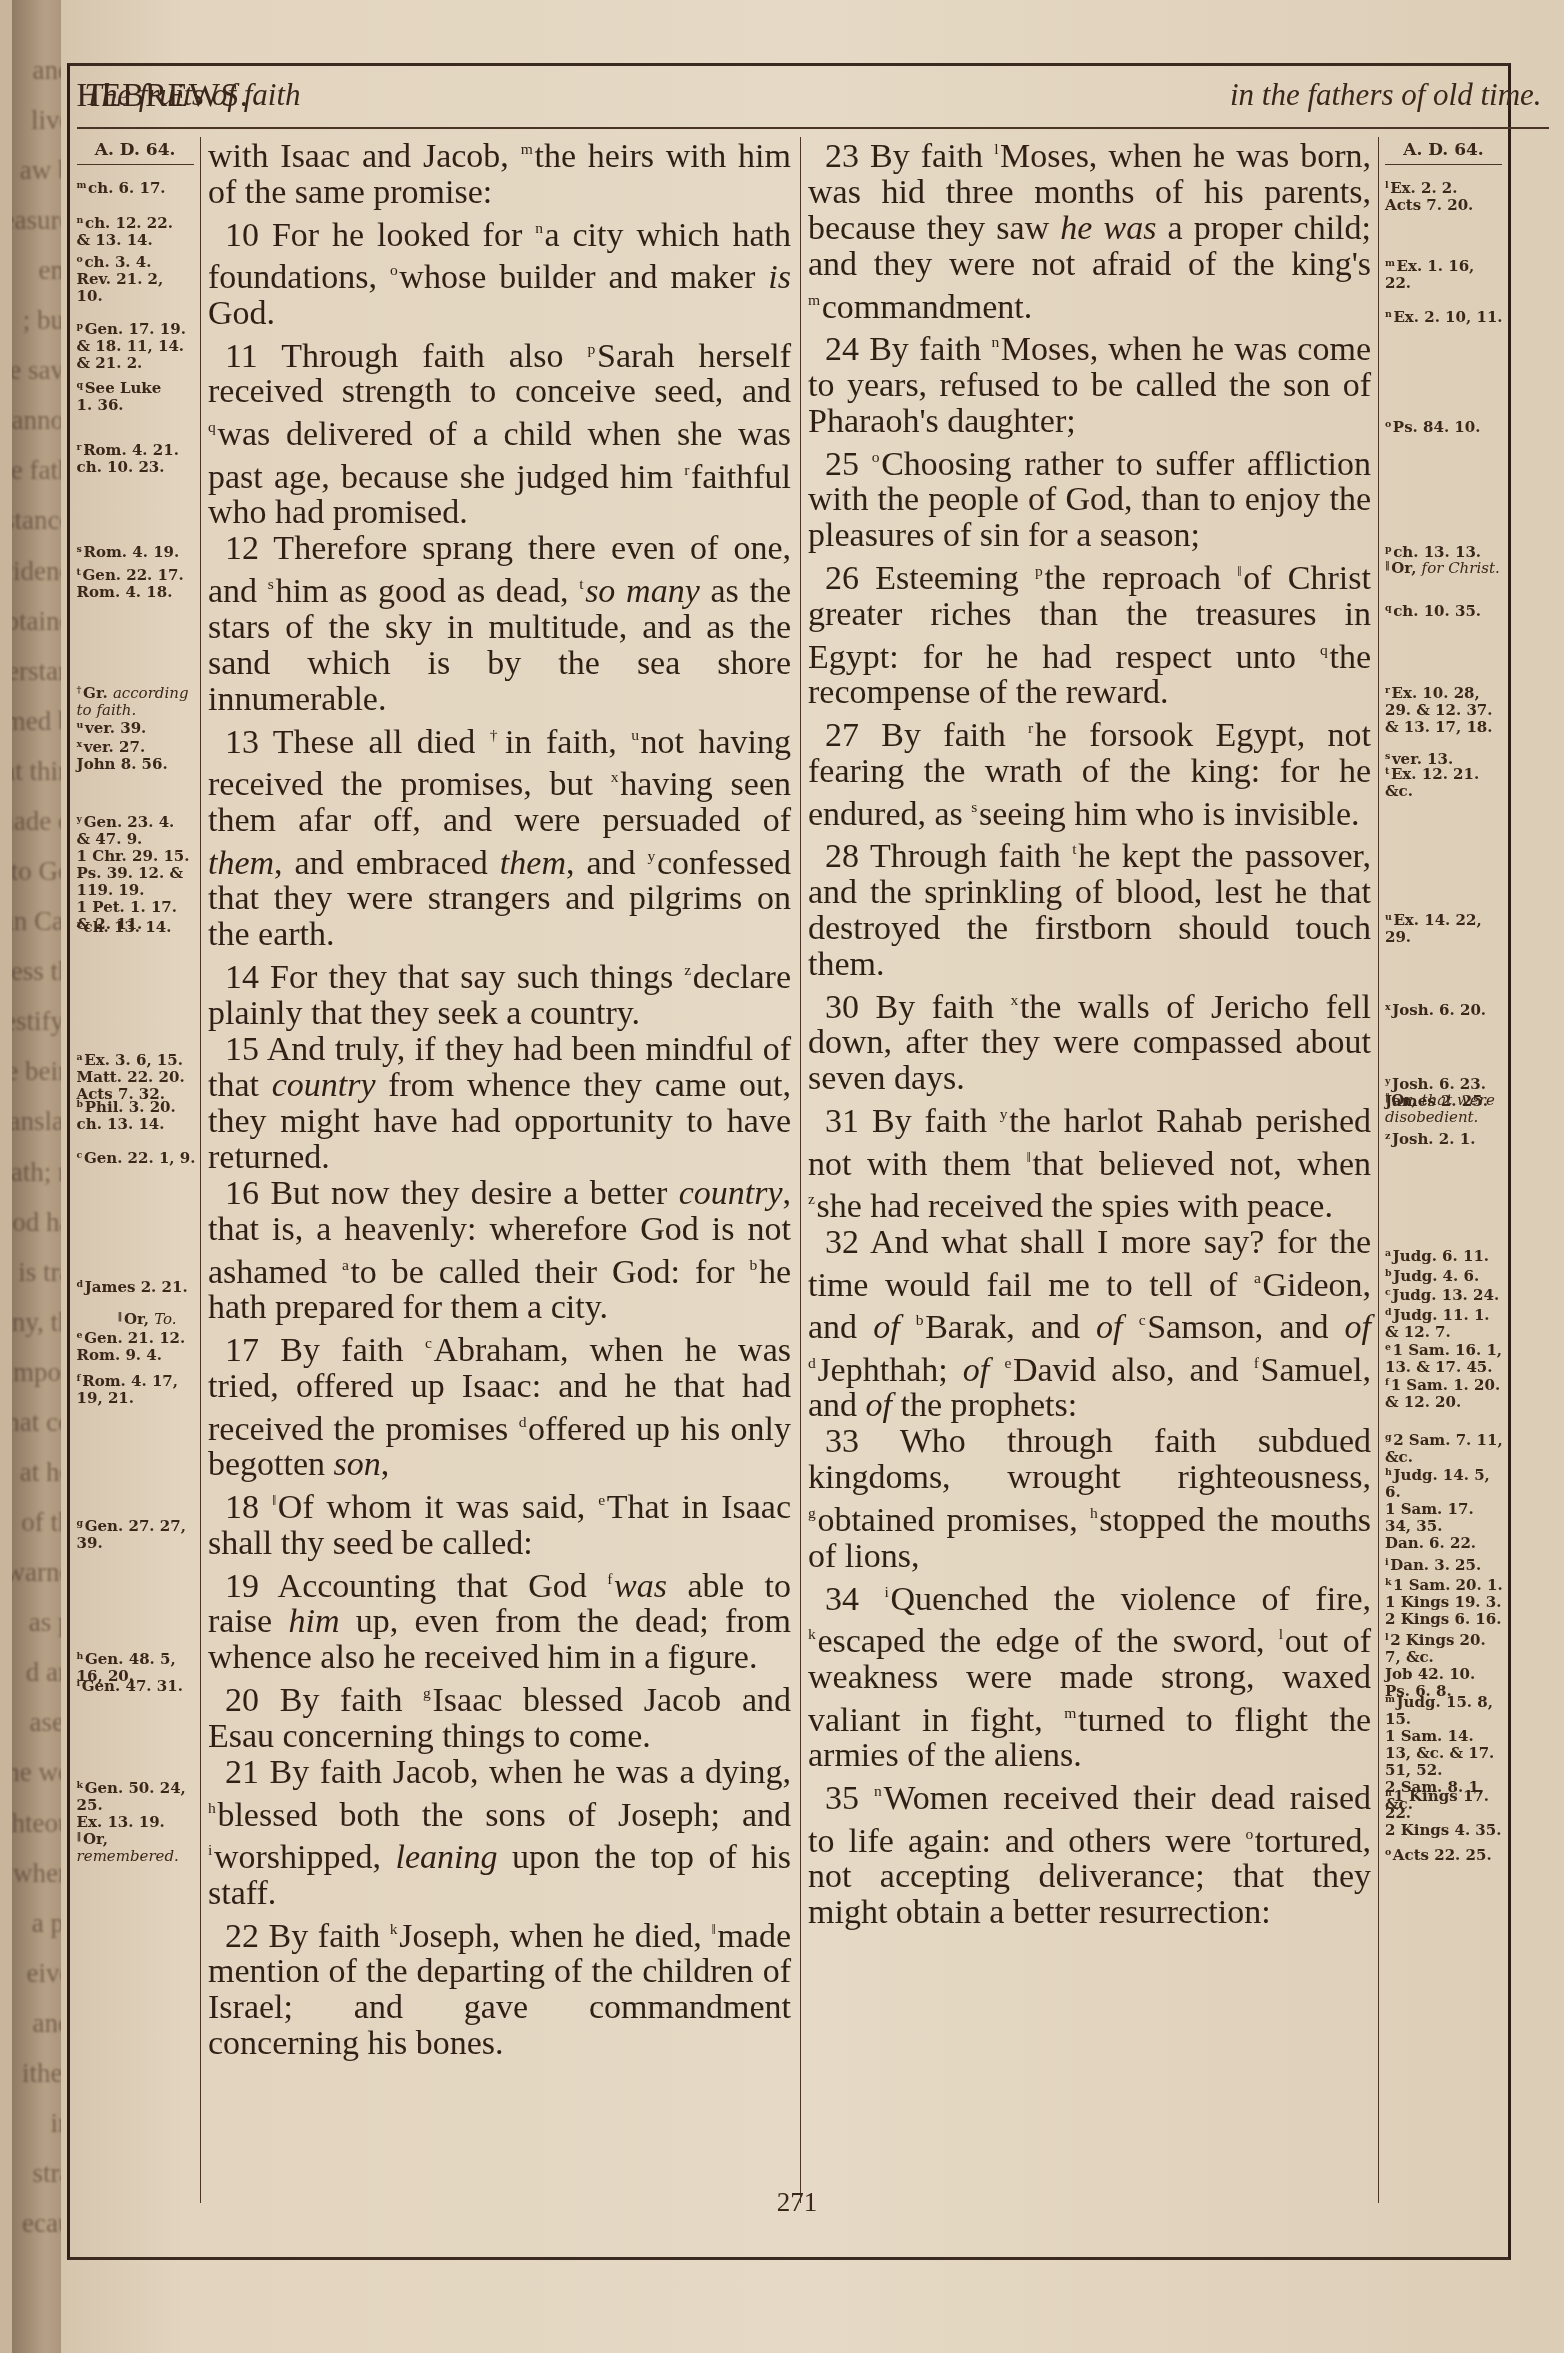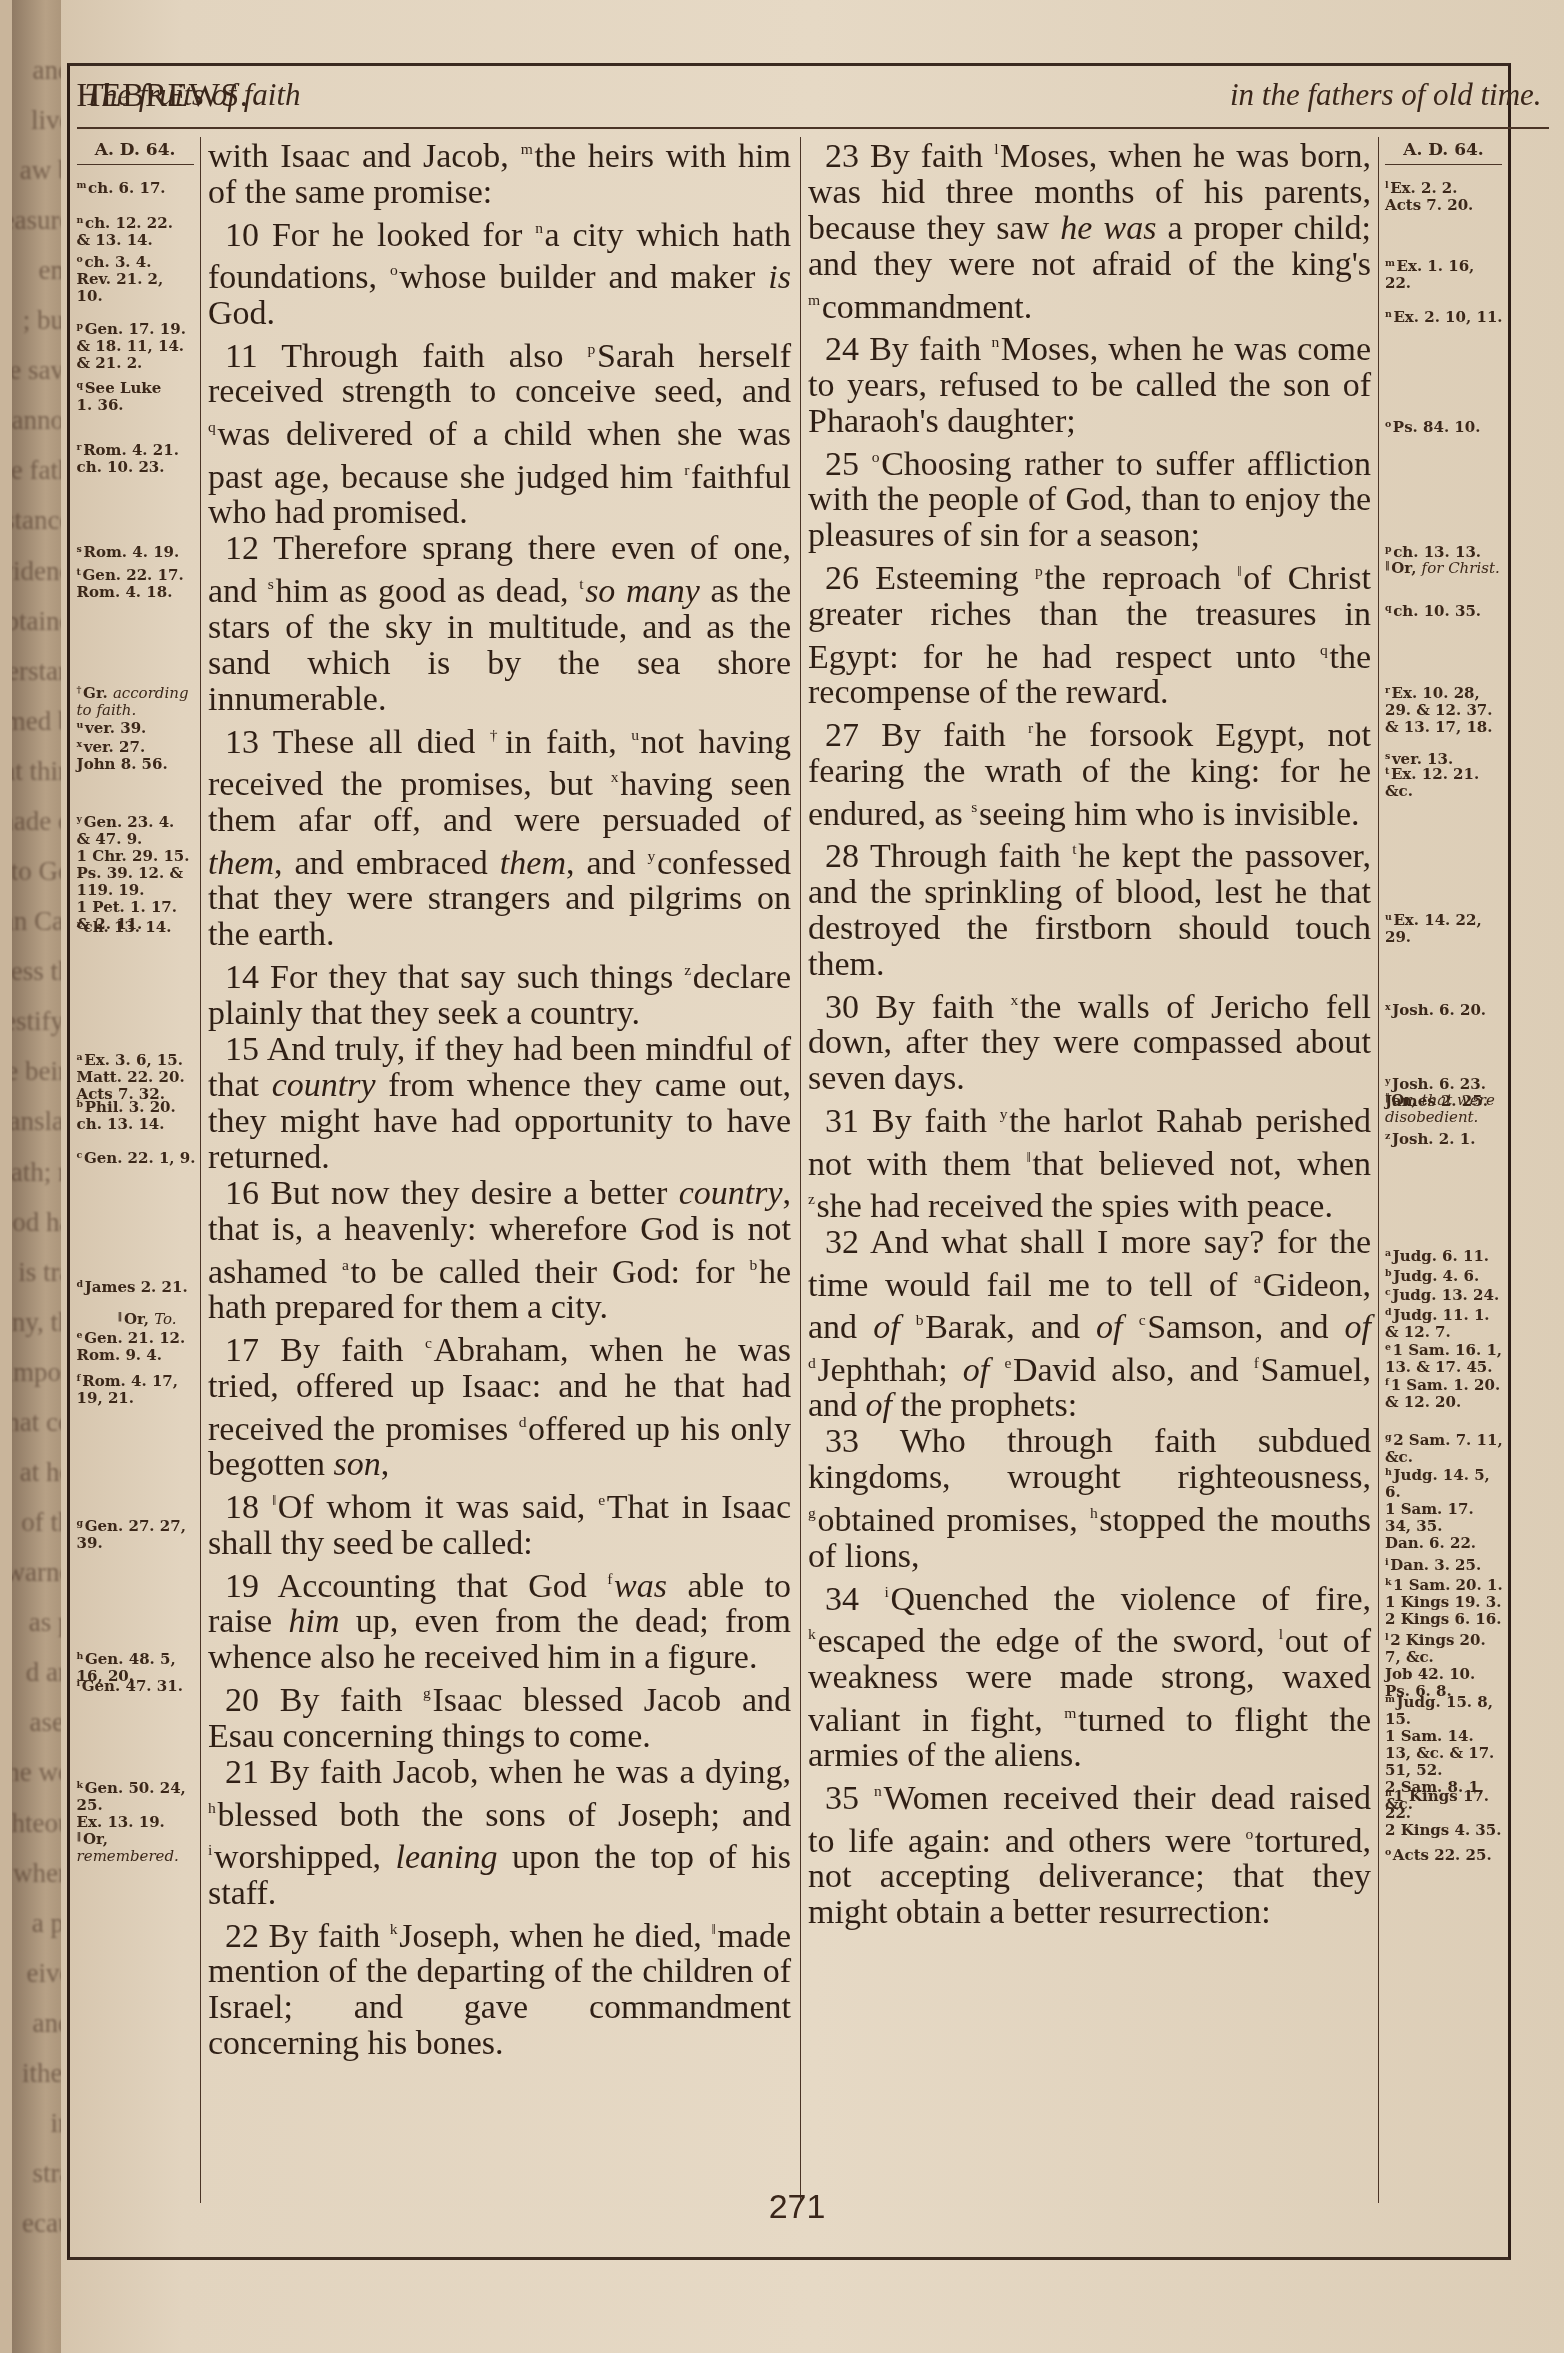--- a/index.html
+++ b/index.html
@@ -56,21 +56,21 @@
     .vrule { position:absolute; top:78px; width:0; border-left:1.6px solid #4a3426; height:2113px; }
     .col {
       position:absolute; top:74px; width:583px;
       font-family:"Liberation Serif", serif;
       font-size:34px; line-height:36px; text-align:justify; color:#2f1f15;
     }
     .col p { margin:0; text-indent:0; }
     .col .v { text-indent:17px; }
     .col sup { font-size:15.6px; vertical-align:12.5px; margin-right:1.6px; }
     .col i { font-style:italic; }
-    .folio { position:absolute; left:0; right:0; top:2191px; text-align:center; font-family:Liberation Sans, sans-serif; font-size:34px; }
+    .folio { position:absolute; left:0; right:0; top:2191px; text-align:center; font-family:Liberation Serif, serif; font-size:27px; }
   </style>
 </head>
 <body>
 
 <div class="prev-page" id="prev">
     <div class="ghost" style="top: 55px;">and</div>
     <div class="ghost" style="top: 105px;">live</div>
     <div class="ghost" style="top: 155px;">aw b</div>
     <div class="ghost" style="top: 205px;">easure</div>
     <div class="ghost" style="top: 255px;">em</div>

